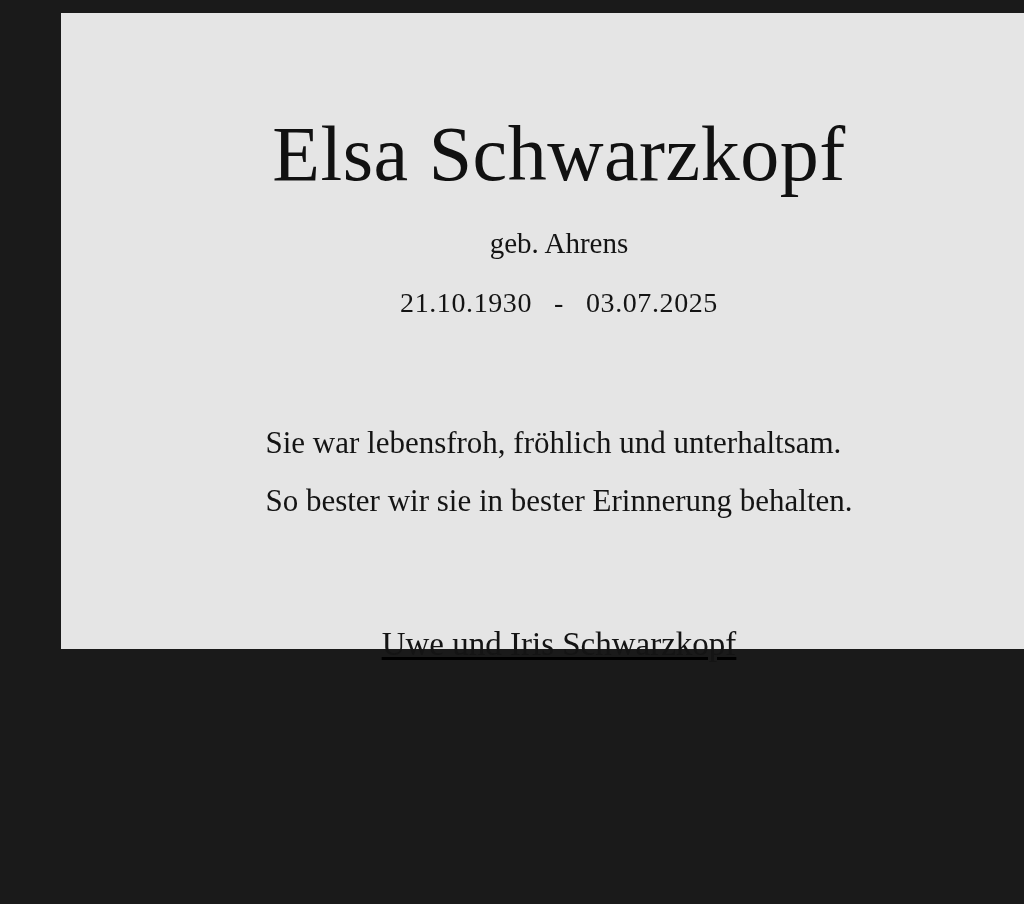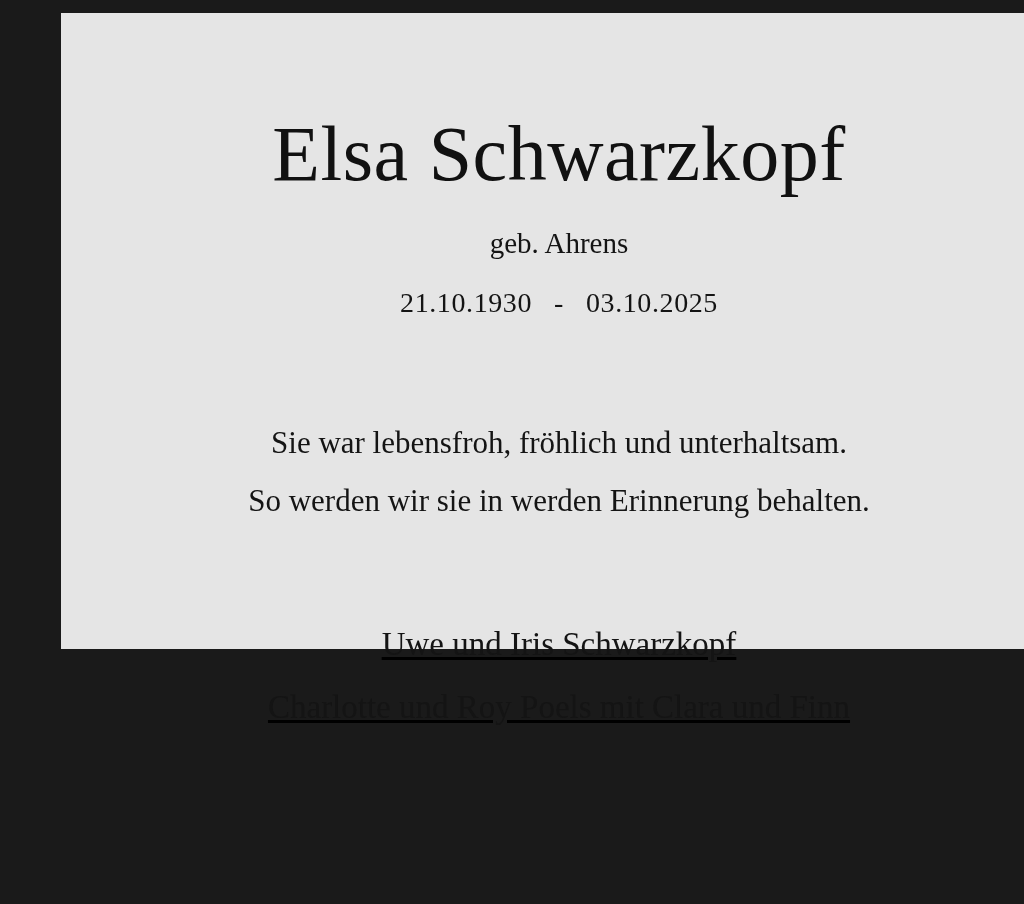--- a/index.html
+++ b/index.html
@@ -49,21 +49,20 @@
     margin-top: 31px;
     white-space: nowrap;
     letter-spacing: 0.6px;
   }
   .dates-sep {
     display: inline-block;
     padding: 0 22px;
   }
   .verse-block {
     margin-top: 110px;
-    text-align: center;
   }
   .verse-line {
     font-size: 31px;
     line-height: 1.0;
     color: #141414;
     white-space: nowrap;
   }
   .verse-line + .verse-line {
     margin-top: 27px;
   }
@@ -85,26 +84,25 @@
 </head>
 <body>
 
 <div class="obituary-card">
 
   <div class="name-line">Elsa Schwarzkopf</div>
 
   <div class="maiden-line">geb. Ahrens</div>
 
   <div class="dates-line">
-    <span>21.10.1930</span><span class="dates-sep">-</span><span>03.10.2025</span>
+    <span>21.10.1930</span><span class="dates-sep">-</span><span>03.07.2025</span>
   </div>
 
   <div class="verse-block">
     <div class="verse-line">Sie war lebensfroh, fröhlich und unterhaltsam.</div>
-    <div class="verse-line">So werden wir sie in werden Erinnerung behalten.</div>
+    <div class="verse-line">So bester wir sie in bester Erinnerung behalten.</div>
   </div>
 
   <div class="survivors-block">
     <div class="survivor-line">Uwe und Iris Schwarzkopf</div>
-    <div class="survivor-line">Charlotte und Roy Poels mit Clara und Finn</div>
   </div>
 
 </div>
 
 </body></html>

